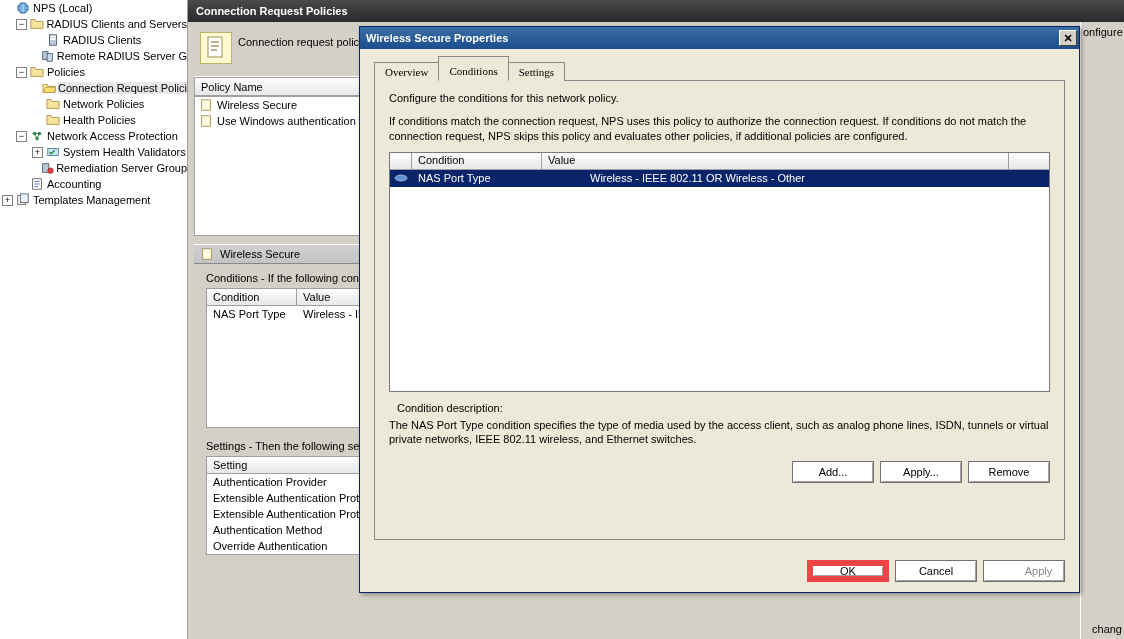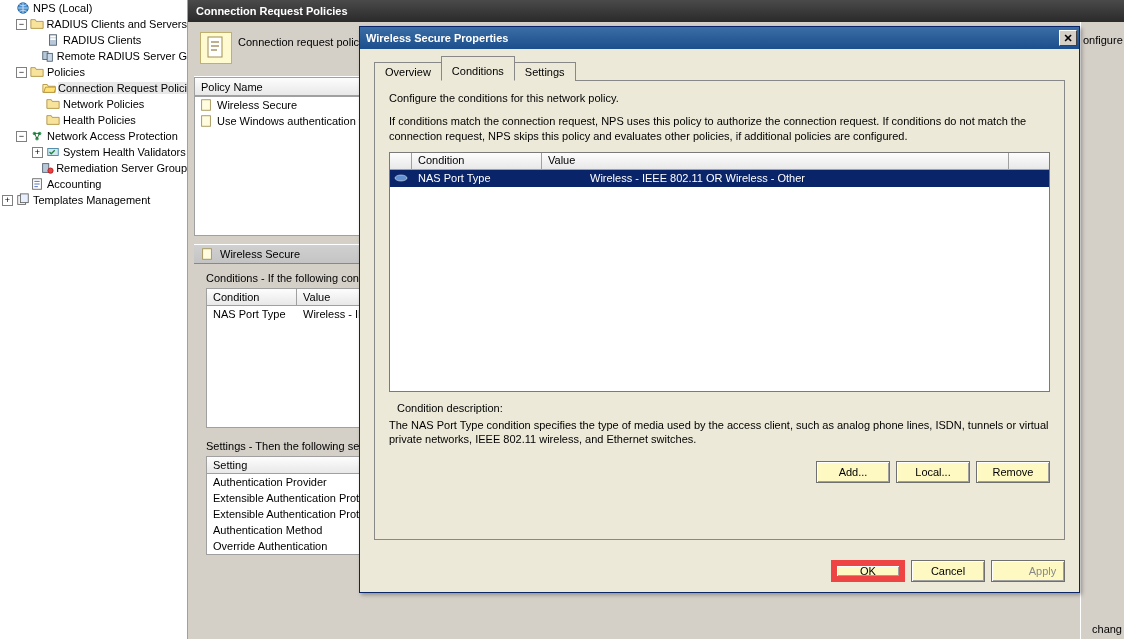--- a/index.html
+++ b/index.html
@@ -44,21 +44,21 @@
 .mini-grid .row{display:flex;}
 .mini-grid .row .c{padding:2px 6px;}
 
 
 .dialog { position: absolute; left: 359px; top: 26px; width: 721px; background: #ece9d8; border: 1px solid #0a246a; box-shadow: 2px 2px 4px rgba(0,0,0,0.3); }
 .dialog-title { height: 22px; background: linear-gradient(#3b6ea5,#1b4e8c); color:#fff; font-weight:bold; display:flex; align-items:center; justify-content:space-between; padding: 0 2px 0 6px;}
 .dialog-title .close { width:18px;height:16px;background:#d4d0c8;border:1px solid #fff;border-right-color:#404040;border-bottom-color:#404040;display:flex;align-items:center;justify-content:center;color:#000;font-weight:bold;font-family:Arial;font-size:11px;cursor:pointer;}
 .dialog-body { padding: 10px 14px 12px 14px; background:#ece9d8;}
 
 .tabs { display:flex; align-items:flex-end; height:22px; position:relative; margin-bottom:-1px;}
-.tab { padding:3px 10px; background:#ece9d8; border:1px solid #888; border-bottom:none; margin-right:-1px; cursor:pointer; position:relative;}
+.tab { padding:3px 10px; background:#ece9d8; border:1px solid #888; border-bottom:none; margin-right:-1px; cursor:pointer; position:relative;font-family:Liberation Serif, serif;}
 .tab.active { background:#ece9d8; border-bottom:1px solid #ece9d8; z-index:2; padding-top:8px; margin-top:-2px;}
 .tab-panel { border:1px solid #888; background:#ece9d8; padding:10px 14px; min-height:460px;}
 
 .dlg-text { color:#000; margin-bottom:8px; line-height:1.35;}
 
 .cond-table { border:1px solid #7a7a7a; background:#fff; height:240px; margin-top:8px; position:relative;}
 .cond-table .hdr { display:flex; background:linear-gradient(#fdfdfd,#e8e8e8); border-bottom:1px solid #a0a0a0;height:17px;}
 .cond-table .hdr .c { padding:1px 6px; border-right:1px solid #a0a0a0;}
 .cond-table .hdr .c.first{width:22px;border-right:1px solid #a0a0a0;}
 .cond-table .hdr .c.cond{width:130px;}
@@ -67,21 +67,21 @@
 .cond-table .row { display:flex; height:17px; align-items:center;}
 .cond-table .row.sel { background:#0a246a; color:#fff;}
 .cond-table .row .c.first{width:22px;display:flex;align-items:center;justify-content:center;}
 .cond-table .row .c.cond{width:130px;padding:0 6px;}
 .cond-table .row .c.val{flex:1;padding:0 6px;margin-left:42px;}
 
 .cond-desc-label{margin-top:10px;color:#000;margin-left:8px;}
 .cond-desc{color:#000;margin-top:4px;line-height:1.35;}
 
 .btn-row { display:flex; justify-content:flex-end; gap:6px; margin-top:14px;}
-.btn { width:74px; height:22px; background:#fef9c3; border:1px solid #707070; box-shadow: inset 1px 1px 0 #fff, inset -1px -1px 0 #a0a0a0; cursor:pointer; display:flex;align-items:center;justify-content:center;}
+.btn { width:82px; height:22px; background:#ffffff; border:1px solid #707070; box-shadow: inset 1px 1px 0 #fff, inset -1px -1px 0 #a0a0a0; cursor:pointer; display:flex;align-items:center;justify-content:center;}
 .btn.default{border:6px solid #ef4444;}
 .btn.disabled{color:#888;padding-left:29px;}
 
 .dlg-footer { display:flex; justify-content:flex-end; gap:6px; padding: 8px 14px 10px 0;}
 
 .right-strip{position:absolute;right:0;top:22px;width:44px;height:calc(100% - 22px);background:#d4d0c8;border-left:1px solid #fff;}
 </style>
 </head>
 <body>
 
@@ -290,21 +290,21 @@
             <div class="c">Authentication Method</div>
           </div>
         <div class="row">
             <div class="c">Override Authentication</div>
           </div>
       </div>
       <div style="text-align:center;margin-top:4px;">Enabled</div>
     </div>
   </div>
   <div class="right-strip">
-    <div style="padding:12px 2px;color:#000;">onfigure</div>
+    <div style="padding:4px 2px;color:#000;">onfigure</div>
     <div style="position:absolute;bottom:4px;right:2px;color:#000;">chang</div>
   </div>
 </div>
 
 <div class="dialog">
   <div class="dialog-title">
     <span>Wireless Secure Properties</span>
     <span class="close">✕</span>
   </div>
   <div class="dialog-body">
@@ -333,21 +333,21 @@
           <div class="c cond">NAS Port Type</div>
           <div class="c val">Wireless - IEEE 802.11 OR Wireless - Other</div>
         </div>
       </div>
 
       <div class="cond-desc-label">Condition description:</div>
       <div class="cond-desc">The NAS Port Type condition specifies the type of media used by the access client, such as analog phone lines, ISDN, tunnels or virtual private networks, IEEE 802.11 wireless, and Ethernet switches.</div>
 
       <div class="btn-row">
         <div class="btn">Add...</div>
-        <div class="btn">Local...</div>
+        <div class="btn">Apply...</div>
         <div class="btn">Remove</div>
       </div>
     </div>
   </div>
   <div class="dlg-footer">
     <div class="btn default">OK</div>
     <div class="btn">Cancel</div>
     <div class="btn disabled">Apply</div>
   </div>
 </div>

